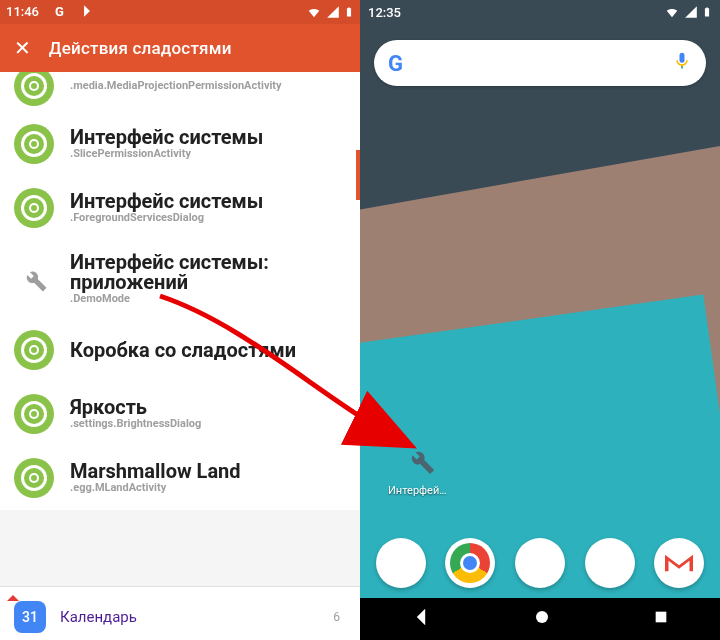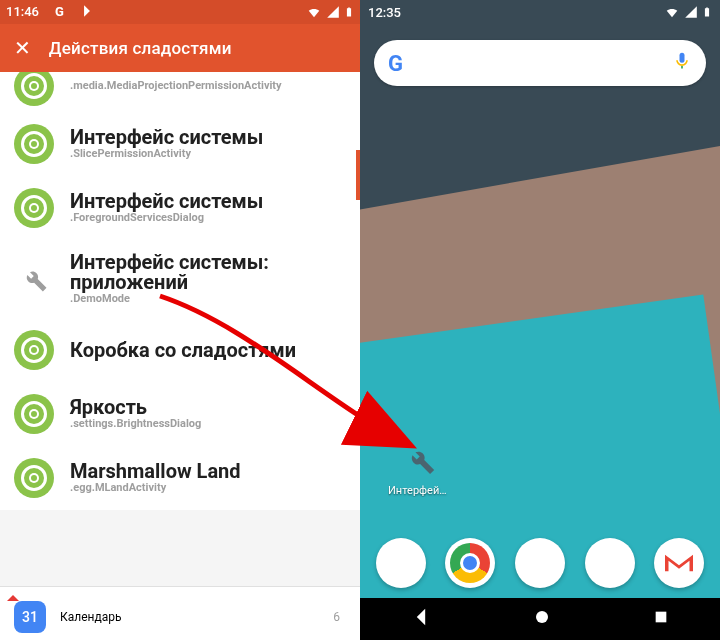--- a/index.html
+++ b/index.html
@@ -23,21 +23,21 @@
   .row .subtitle{ color: #9e9e9e; font-size: 11px; line-height: 14px; }
   .icon-p { width: 40px; height: 40px; border-radius: 50%; background: #8bc34a; display: flex; align-items: center; justify-content: center; flex-shrink: 0; }
   .icon-p .inner { width: 26px; height: 26px; border-radius: 50%; border: 3px solid #fff; display:flex; align-items:center; justify-content:center;}
   .icon-p .inner::after { content:''; width:10px; height:10px; background:#8bc34a; border-radius:50%; box-shadow: inset 0 0 0 2px #fff; }
   .wrench { width:40px;height:40px; display:flex;align-items:center;justify-content:center; flex-shrink:0;}
   .wrench svg { width:30px;height:30px; fill:#9e9e9e; }
 
   .cal-sep { border-top: 1px solid #e0e0e0; background:#fff; display:flex; align-items:center; padding:14px 14px; gap:14px; }
   .cal-ico { width:32px;height:32px; background:#4285f4; color:#fff;border-radius:8px;display:flex;align-items:center;justify-content:center;font-size:14px;font-weight:500; position:relative;}
   .cal-ico::before { content:''; position:absolute;top:-6px;left:3px;width:0;height:0;border-left:6px solid transparent;border-right:6px solid transparent;border-bottom:6px solid #e53935; transform:translateX(-10px);}
-  .cal-title { color:#000000; font-size:12px; flex:1;}
+  .cal-title { color:#4c1d95; font-size:15px; flex:1;}
   .cal-count { color:#9e9e9e; font-size:12px; padding-right:6px;}
 
   .edge-hint { position:absolute; right:0; top:150px; width:4px; height:50px; background:#e1532d; }
 
   .navbar { background:#000; height:42px; display:flex; align-items:center; justify-content:space-around; }
   .navbtn svg { fill:#fff; }
 
   
   .p-right { color:#fff; }
   .wall { position:absolute; inset:0; }

